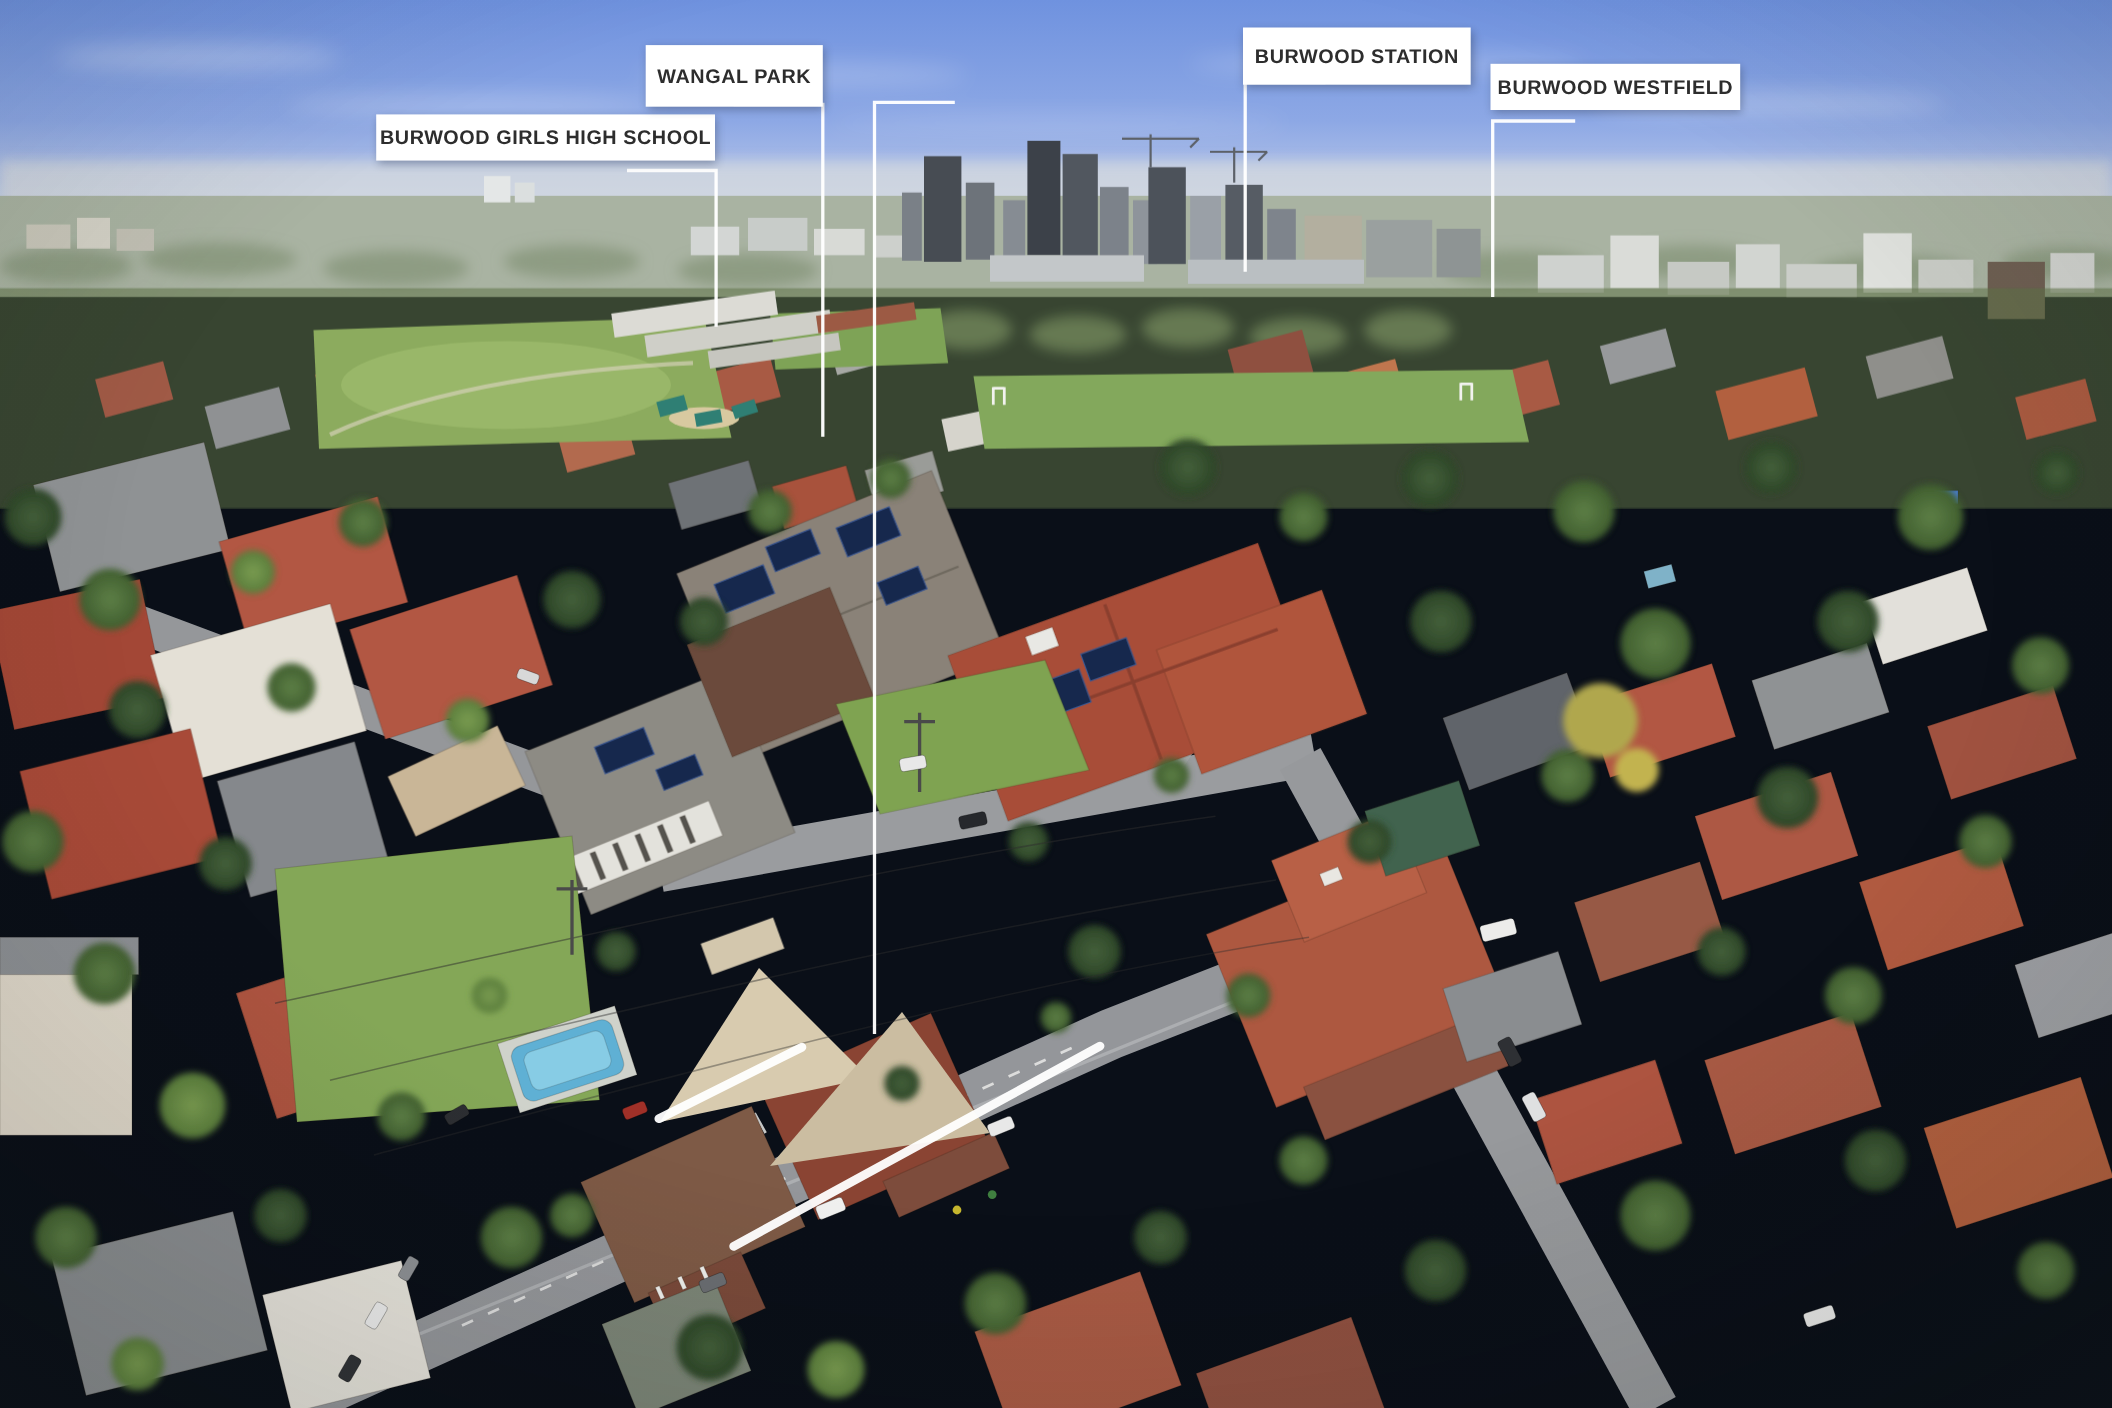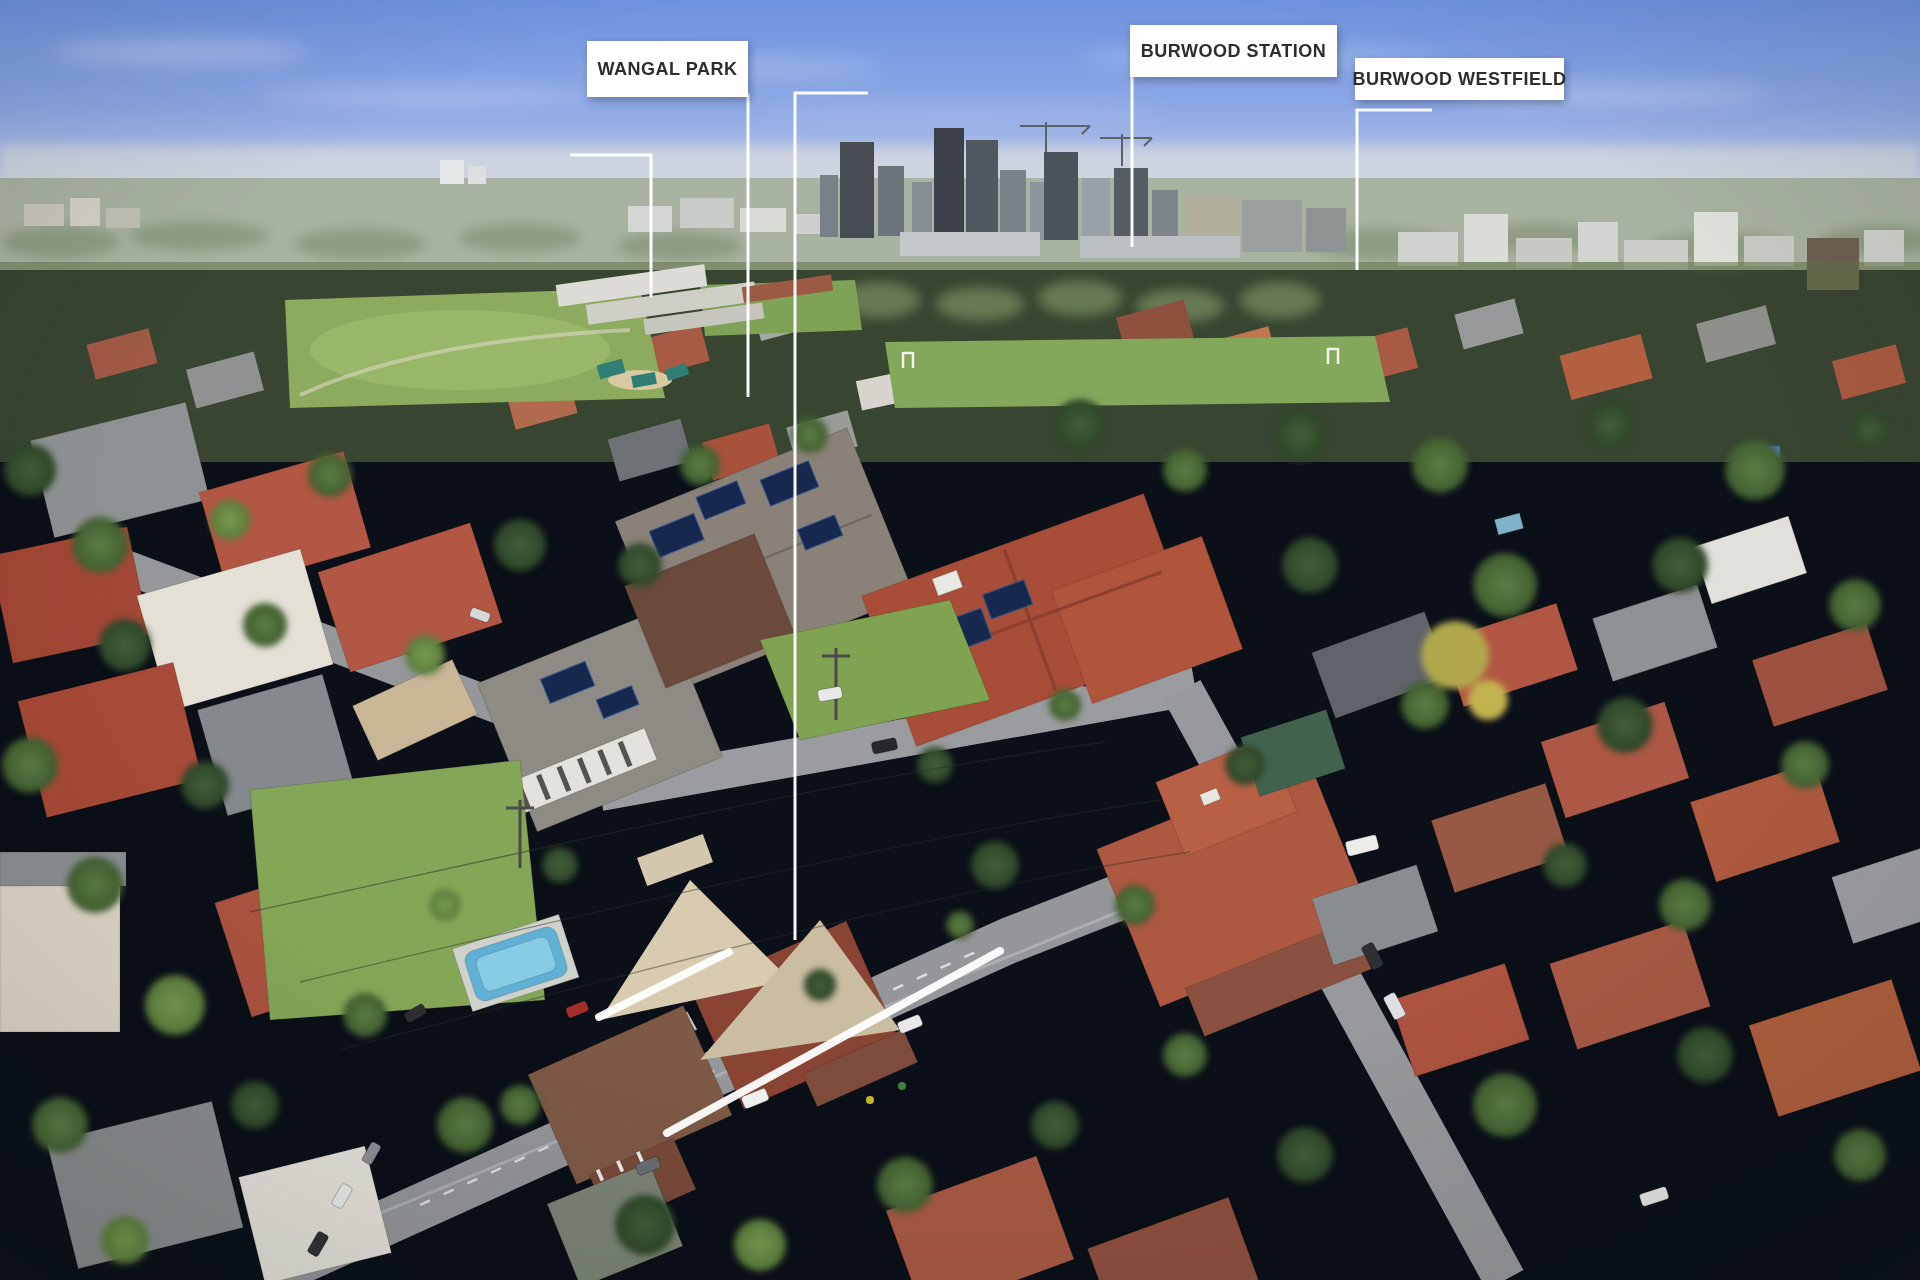--- a/index.html
+++ b/index.html
@@ -7,21 +7,21 @@
          font-family:"Liberation Sans",sans-serif;}
   .scene-svg{position:absolute;left:0;top:0;width:1920px;height:1280px;display:block;}
   .callout{position:absolute;display:flex;align-items:center;justify-content:center;
            background:#ffffff;color:#2d2d2d;font-weight:700;font-size:18px;line-height:1;
            letter-spacing:.5px;white-space:nowrap;
            box-shadow:2px 3px 8px rgba(30,40,60,.38);}
   #c-bghs{left:342px;top:104px;width:308px;height:42px;}
   #c-wangal{left:587px;top:41px;width:161px;height:56px;}
   #c-acton{left:793px;top:43px;width:277px;height:44px;}
   #c-station{left:1130px;top:25px;width:207px;height:52px;}
-  #c-westfield{left:1355px;top:58px;width:209px;height:42px;}
+  #c-westfield{left:1355px;top:58px;width:227px;height:42px;}
 </style>
 </head>
 <body>
 
 <div class="stage">
 
 <svg class="scene-svg" viewBox="0 0 1920 1280">
   <defs>
     <linearGradient id="sky" x1="0" y1="0" x2="0" y2="1">
       <stop offset="0" stop-color="#6f92df"></stop>
@@ -414,16 +414,17 @@
     <path d="M868 93 H795 V940"></path>
     <path d="M1205 75 H1132 V247"></path>
     <path d="M1432 110 H1357 V270"></path>
   </g>
   <g stroke="#ffffff" stroke-width="8" stroke-linecap="round" opacity=".95">
     <path d="M599 1017 L729 952"></path>
     <path d="M667 1133 L1000 951"></path>
   </g>
 </svg>
 
+  <div class="callout" id="c-bghs">BURWOOD GIRLS HIGH SCHOOL</div>
   <div class="callout" id="c-wangal">WANGAL PARK</div>
   <div class="callout" id="c-station">BURWOOD STATION</div>
   <div class="callout" id="c-westfield">BURWOOD WESTFIELD</div>
 </div>
 
 </body></html>

